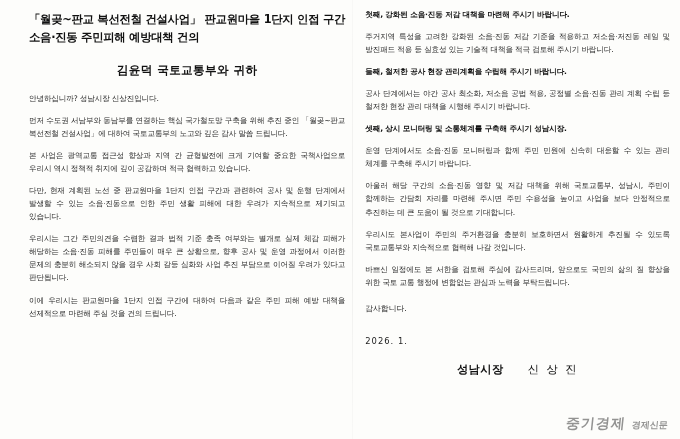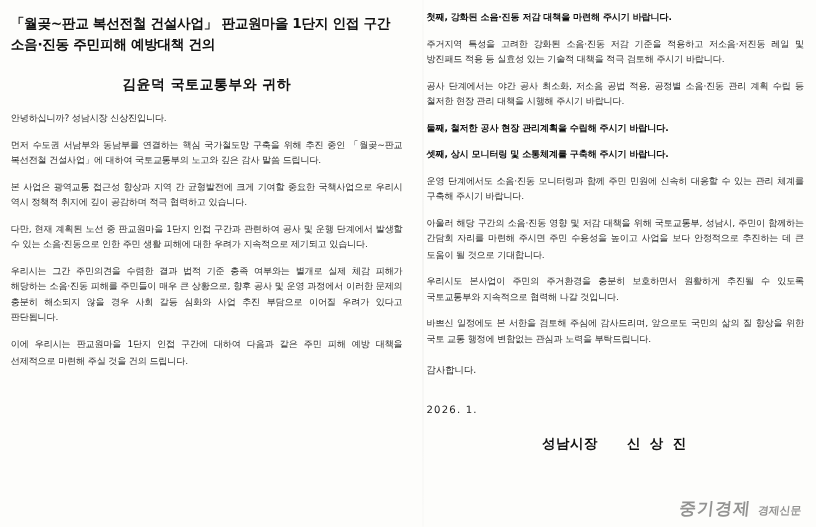--- a/index.html
+++ b/index.html
@@ -14,21 +14,21 @@
     color: #1a1a1a;
     overflow: hidden;
   }
   .page {
     position: relative;
     width: 680px;
     height: 439px;
     background: #fdfdfb;
     display: flex;
     box-sizing: border-box;
-    padding: 8px 10px 6px 9px;
+    padding: 8px 10px 6px 29px;
   }
   .col {
     box-sizing: border-box;
     position: relative;
   }
   .col-left {
     width: 344px;
     padding-right: 14px;
   }
   .col-right {
@@ -94,21 +94,21 @@
     position: relative;
   }
   .sig-role {
     font-size: 11.2px;
     font-weight: bold;
     letter-spacing: 0.5px;
     color: #111;
   }
   .sig-name {
     font-size: 11.2px;
-    font-weight: bold;
+    font-weight: normal;
     letter-spacing: 2px;
     color: #111;
   }
   .watermark {
     position: absolute;
     right: 2px;
     bottom: 0px;
     font-size: 14px;
     font-weight: bold;
     letter-spacing: 1px;
@@ -146,23 +146,23 @@
     <p class="para">먼저 수도권 서남부와 동남부를 연결하는 핵심 국가철도망 구축을 위해 추진 중인 「월곶~판교 복선전철 건설사업」에 대하여 국토교통부의 노고와 깊은 감사 말씀 드립니다.</p>
     <p class="para">본 사업은 광역교통 접근성 향상과 지역 간 균형발전에 크게 기여할 중요한 국책사업으로 우리시 역시 정책적 취지에 깊이 공감하며 적극 협력하고 있습니다.</p>
     <p class="para">다만, 현재 계획된 노선 중 판교원마을 1단지 인접 구간과 관련하여 공사 및 운행 단계에서 발생할 수 있는 소음·진동으로 인한 주민 생활 피해에 대한 우려가 지속적으로 제기되고 있습니다.</p>
     <p class="para">우리시는 그간 주민의견을 수렴한 결과 법적 기준 충족 여부와는 별개로 실제 체감 피해가 해당하는 소음·진동 피해를 주민들이 매우 큰 상황으로, 향후 공사 및 운영 과정에서 이러한 문제의 충분히 해소되지 않을 경우 사회 갈등 심화와 사업 추진 부담으로 이어질 우려가 있다고 판단됩니다.</p>
     <p class="para">이에 우리시는 판교원마을 1단지 인접 구간에 대하여 다음과 같은 주민 피해 예방 대책을 선제적으로 마련해 주실 것을 건의 드립니다.</p>
   </div>
 
   <div class="col col-right">
     <p class="para lead">첫째, 강화된 소음·진동 저감 대책을 마련해 주시기 바랍니다.</p>
     <p class="para">주거지역 특성을 고려한 강화된 소음·진동 저감 기준을 적용하고 저소음·저진동 레일 및 방진패드 적용 등 실효성 있는 기술적 대책을 적극 검토해 주시기 바랍니다.</p>
+    <p class="para lead">둘째, 철저한 공사 현장 관리계획을 수립해 주시기 바랍니다.</p>
     <p class="para">공사 단계에서는 야간 공사 최소화, 저소음 공법 적용, 공정별 소음·진동 관리 계획 수립 등 철저한 현장 관리 대책을 시행해 주시기 바랍니다.</p>
-    <p class="para lead">둘째, 철저한 공사 현장 관리계획을 수립해 주시기 바랍니다.</p>
-    <p class="para lead">셋째, 상시 모니터링 및 소통체계를 구축해 주시기 바랍니다.</p>
+    <p class="para lead">셋째, 상시 모니터링 및 소통체계를 구축해 주시기 성남시장.</p>
     <p class="para">운영 단계에서도 소음·진동 모니터링과 함께 주민 민원에 신속히 대응할 수 있는 관리 체계를 구축해 주시기 바랍니다.</p>
     <p class="para">아울러 해당 구간의 소음·진동 영향 및 저감 대책을 위해 국토교통부, 성남시, 주민이 함께하는 간담회 자리를 마련해 주시면 주민 수용성을 높이고 사업을 보다 안정적으로 추진하는 데 큰 도움이 될 것으로 기대합니다.</p>
     <p class="para">우리시도 본사업이 주민의 주거환경을 충분히 보호하면서 원활하게 추진될 수 있도록 국토교통부와 지속적으로 협력해 나갈 것입니다.</p>
     <p class="para">바쁘신 일정에도 본 서한을 검토해 주심에 감사드리며, 앞으로도 국민의 삶의 질 향상을 위한 국토 교통 행정에 변함없는 관심과 노력을 부탁드립니다.</p>
 
     <div class="closing">감사합니다.</div>
     <div class="date">2026. 1.</div>
 
     <div class="signature">
       <span class="sig-role">성남시장</span>

